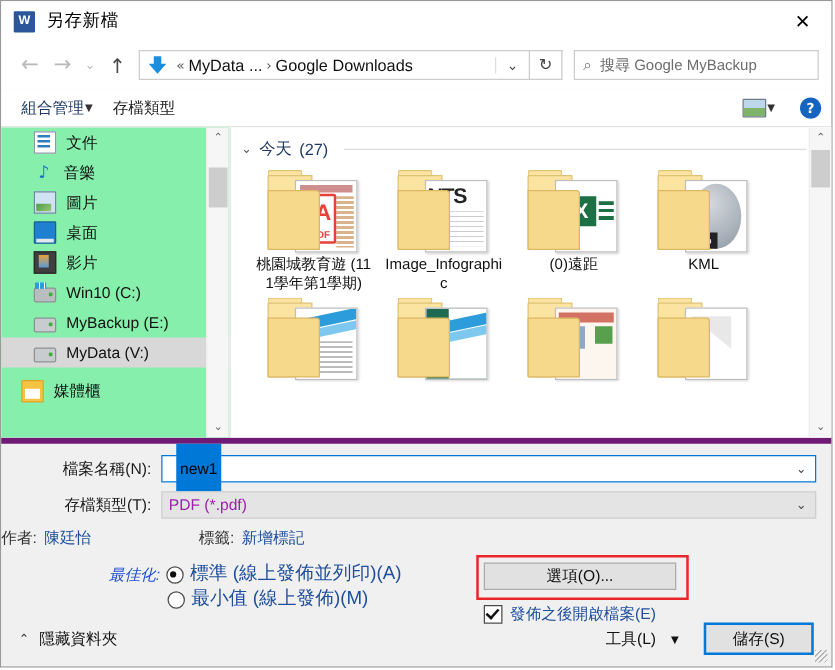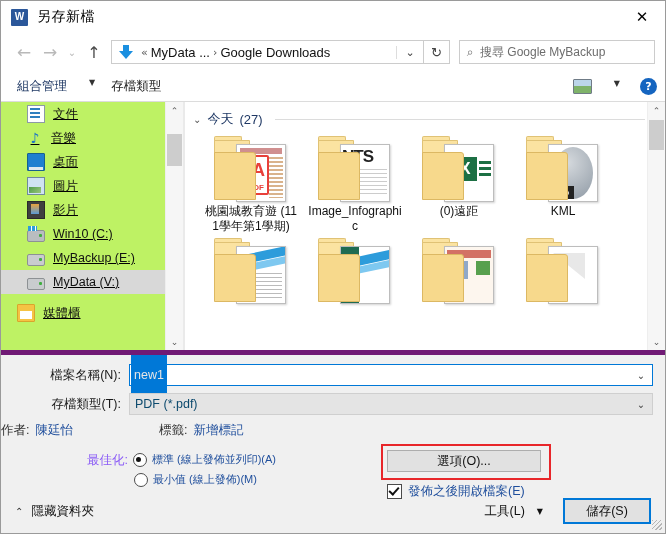--- a/index.html
+++ b/index.html
@@ -40,32 +40,32 @@
   .refresh-btn{width:26px;height:24px;border:1px solid #ccc;border-left:none;background:#fff;
     display:flex;align-items:center;justify-content:center;font-size:13px;color:#444;
     font-family:"DejaVu Sans",sans-serif;box-sizing:border-box;}
   .searchbox{width:196px;height:24px;border:1px solid #cccccc;background:#fff;margin-left:9px;
     display:flex;align-items:center;box-sizing:border-box;flex:0 0 auto;}
   .search-icon{width:20px;text-align:center;color:#777;font-size:12px;font-family:"DejaVu Sans",sans-serif;}
   .search-ph{font-size:12px;color:#6d6d6d;}
   
   .toolbar{height:31px;background:#fff;display:flex;align-items:center;flex:0 0 auto;
     border-bottom:1px solid #dcdcdc;padding:0 8px;box-sizing:border-box;}
-  .tb-item{font-size:12.5px;color:#1f3864;padding:0 8px;display:flex;gap:22px;}
+  .tb-item{font-size:12.5px;color:#1f3864;padding:0 8px;display:flex;align-items:center;gap:1px;}
   .tb-item.dark{color:#222;}
   .caret{font-size:8px;color:#333;font-family:"DejaVu Sans",sans-serif;}
   .tb-spacer{flex:1;}
   .view-icon{width:17px;height:13px;border:1px solid #6f7b86;background:linear-gradient(#bcd6ea 50%,#7fb36a 50%);
     border-radius:1px;}
   .help-btn{width:17px;height:17px;border-radius:50%;background:#1565c0;color:#fff;font-size:11px;
     font-weight:bold;display:flex;align-items:center;justify-content:center;margin-left:12px;
     font-family:"DejaVu Sans",sans-serif;}
   
   .body{flex:1;display:flex;background:#fff;min-height:0;position:relative;}
-  .sidebar{width:182px;background:#bef264;position:relative;overflow:hidden;flex:0 0 auto;text-decoration:underline;}
+  .sidebar{width:182px;background:#86efac;position:relative;overflow:hidden;flex:0 0 auto;}
   .nav-item{height:24px;display:flex;align-items:center;padding-left:26px;gap:8px;font-size:12.5px;color:#111;}
   .nav-item.sel{background:#d8d8d8;}
   .nav-item.lib{padding-left:16px;margin-top:7px;}
   .nav-ico{width:16px;height:16px;flex:0 0 auto;position:relative;}
   
   .ic-doc{border:1px solid #8c9aa6;background:#fff;}
   .ic-doc:after{content:"";position:absolute;left:2px;top:2px;width:10px;height:2px;background:#2f7fbf;box-shadow:0 4px 0 #2f7fbf,0 8px 0 #2f7fbf;}
   .ic-music{color:#1a73c8;font-size:14px;line-height:16px;text-align:center;font-family:"DejaVu Sans",sans-serif;}
   .ic-desk{background:#1f7fd0;border:1px solid #17608f;border-radius:1px;}
   .ic-desk:after{content:"";position:absolute;left:1px;bottom:0;right:1px;height:3px;background:#dfe8ef;}
@@ -144,37 +144,37 @@
   .art-plain .fold{position:absolute;left:4px;top:6px;width:0;height:0;
     border-left:32px solid transparent;border-top:26px solid #e8e8e8;}
   .fp-scroll{position:absolute;right:0;top:0;bottom:0;width:17px;background:#f6f6f6;border-left:1px solid #eee;}
   
   .form{background:#f0f0f0;border-top:5px solid #701a75;flex:0 0 auto;padding:8px 0 0 0;}
   .row{display:flex;align-items:center;height:24px;margin-bottom:5px;}
   .lbl{width:128px;text-align:right;padding-right:8px;font-size:12.5px;color:#1a1a1a;box-sizing:border-box;}
   .combo{height:22px;flex:1;margin-right:12px;border:1px solid #0078d7;background:#fff;display:flex;align-items:center;
     box-sizing:border-box;}
   .combo.gray{border:1px solid #cfcfcf;background:#e4e4e4;}
-  .combo .val{padding-left:5px;font-size:12.5px;color:#0c4a6e;}
-  .combo .val.sel{background:#0078d7;color:#e5e5e5;padding:13px 3px;margin-left:1px;}
+  .combo .val{padding-left:5px;font-size:12.5px;color:#a21caf;}
+  .combo .val.sel{background:#0078d7;color:#000000;padding:13px 3px;margin-left:11px;}
   .combo .dd{margin-left:auto;width:22px;text-align:center;color:#444;font-size:10px;
     font-family:"DejaVu Sans",sans-serif;}
   .meta{display:flex;align-items:center;margin-top:6px;font-size:12.5px;}
   .meta .m-lbl{color:#333;}
   .meta .m-val{color:#1f4e9c;margin-left:6px;}
   .meta .m1{}
   .meta .m2{margin-left:86px;}
   .opts{display:flex;margin-top:12px;}
   .opt-left{width:370px;padding-left:86px;box-sizing:border-box;}
-  .opt-lbl{font-size:12.5px;color:#8b5cf6;display:inline-block;vertical-align:top;padding-top:1px;}
+  .opt-lbl{font-size:12.5px;color:#1d4ed8;display:inline-block;vertical-align:top;padding-top:1px;font-style:italic;}
   .radio-row{display:flex;align-items:flex-start;gap:5px;margin-bottom:2px;}
   .radio{width:12px;height:12px;border:1px solid #4c4c4c;border-radius:50%;background:#fff;
     position:relative;margin-top:2px;flex:0 0 auto;}
   .radio.on:after{content:"";position:absolute;left:2.5px;top:2.5px;width:5px;height:5px;border-radius:50%;background:#111;}
-  .radio-lbl{font-size:11px;color:#1f4e9c;line-height:16px;}
+  .radio-lbl{font-size:15px;color:#1f4e9c;line-height:16px;}
   .opt-right{flex:1;position:relative;}
   .hl-box{position:absolute;left:10px;top:-7px;width:166px;height:32px;border:2px solid #e8262a;}
   .opt-btn{position:absolute;left:16px;top:-1px;width:154px;height:22px;background:#e1e1e1;border:1px solid #adadad;
     display:flex;align-items:center;justify-content:center;font-size:12.5px;color:#111;box-sizing:border-box;}
   .chk-row{position:absolute;left:16px;top:32px;display:flex;align-items:center;gap:6px;}
   .chkbox{width:13px;height:13px;border:1px solid #4a4a4a;background:#fff;position:relative;flex:0 0 auto;}
   .chkbox.on:after{content:"";position:absolute;left:3px;top:0px;width:4px;height:8px;border:solid #111;
     border-width:0 2px 2px 0;transform:rotate(42deg);}
   .chk-lbl{font-size:12.5px;color:#1f4e9c;}
   
@@ -248,26 +248,26 @@
     <div class="sidebar">
       <div class="nav-item">
         <span class="nav-ico ic-doc"></span>
         <span>文件</span>
       </div>
       <div class="nav-item">
         <span class="nav-ico ic-music">♪</span>
         <span>音樂</span>
       </div>
       <div class="nav-item">
+        <span class="nav-ico ic-pic"></span>
+        <span>圖片</span>
+      </div>
+      <div class="nav-item">
         <span class="nav-ico ic-desk"></span>
         <span>桌面</span>
-      </div>
-      <div class="nav-item">
-        <span class="nav-ico ic-pic"></span>
-        <span>圖片</span>
       </div>
       <div class="nav-item">
         <span class="nav-ico ic-film"></span>
         <span>影片</span>
       </div>
       <div class="nav-item">
         <span class="nav-ico ic-drive winc"></span>
         <span>Win10 (C:)</span>
       </div>
       <div class="nav-item">

